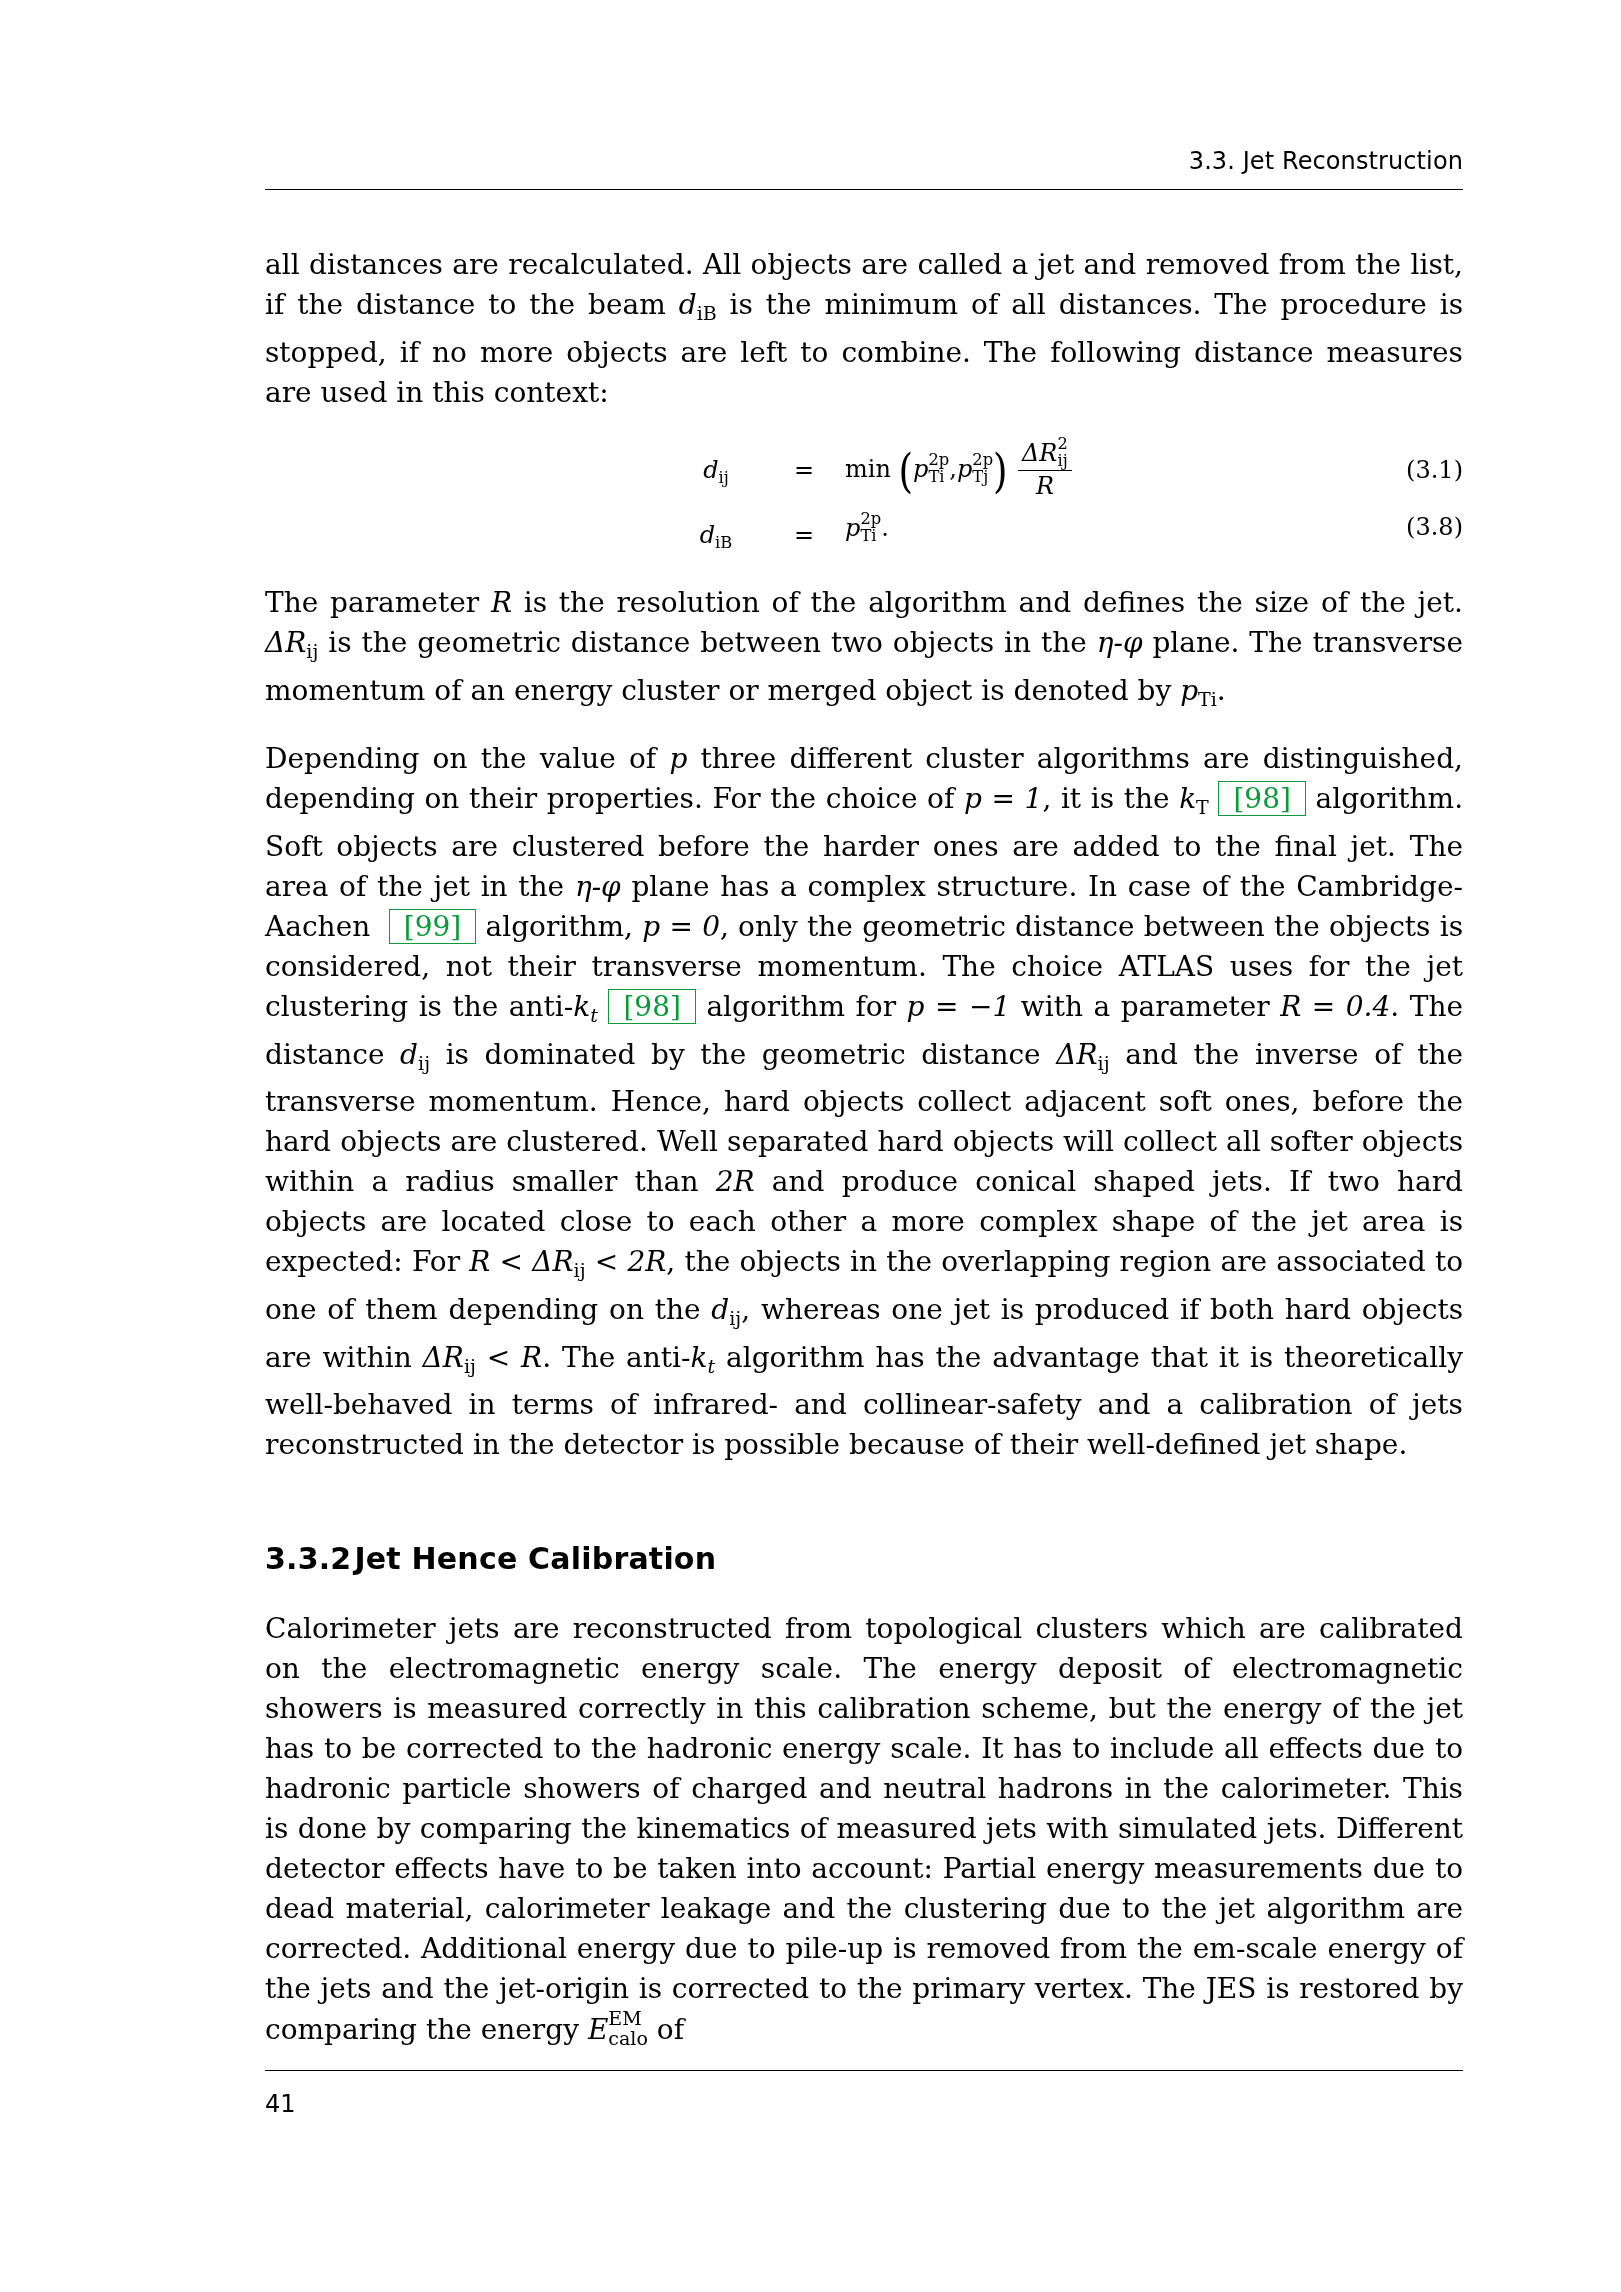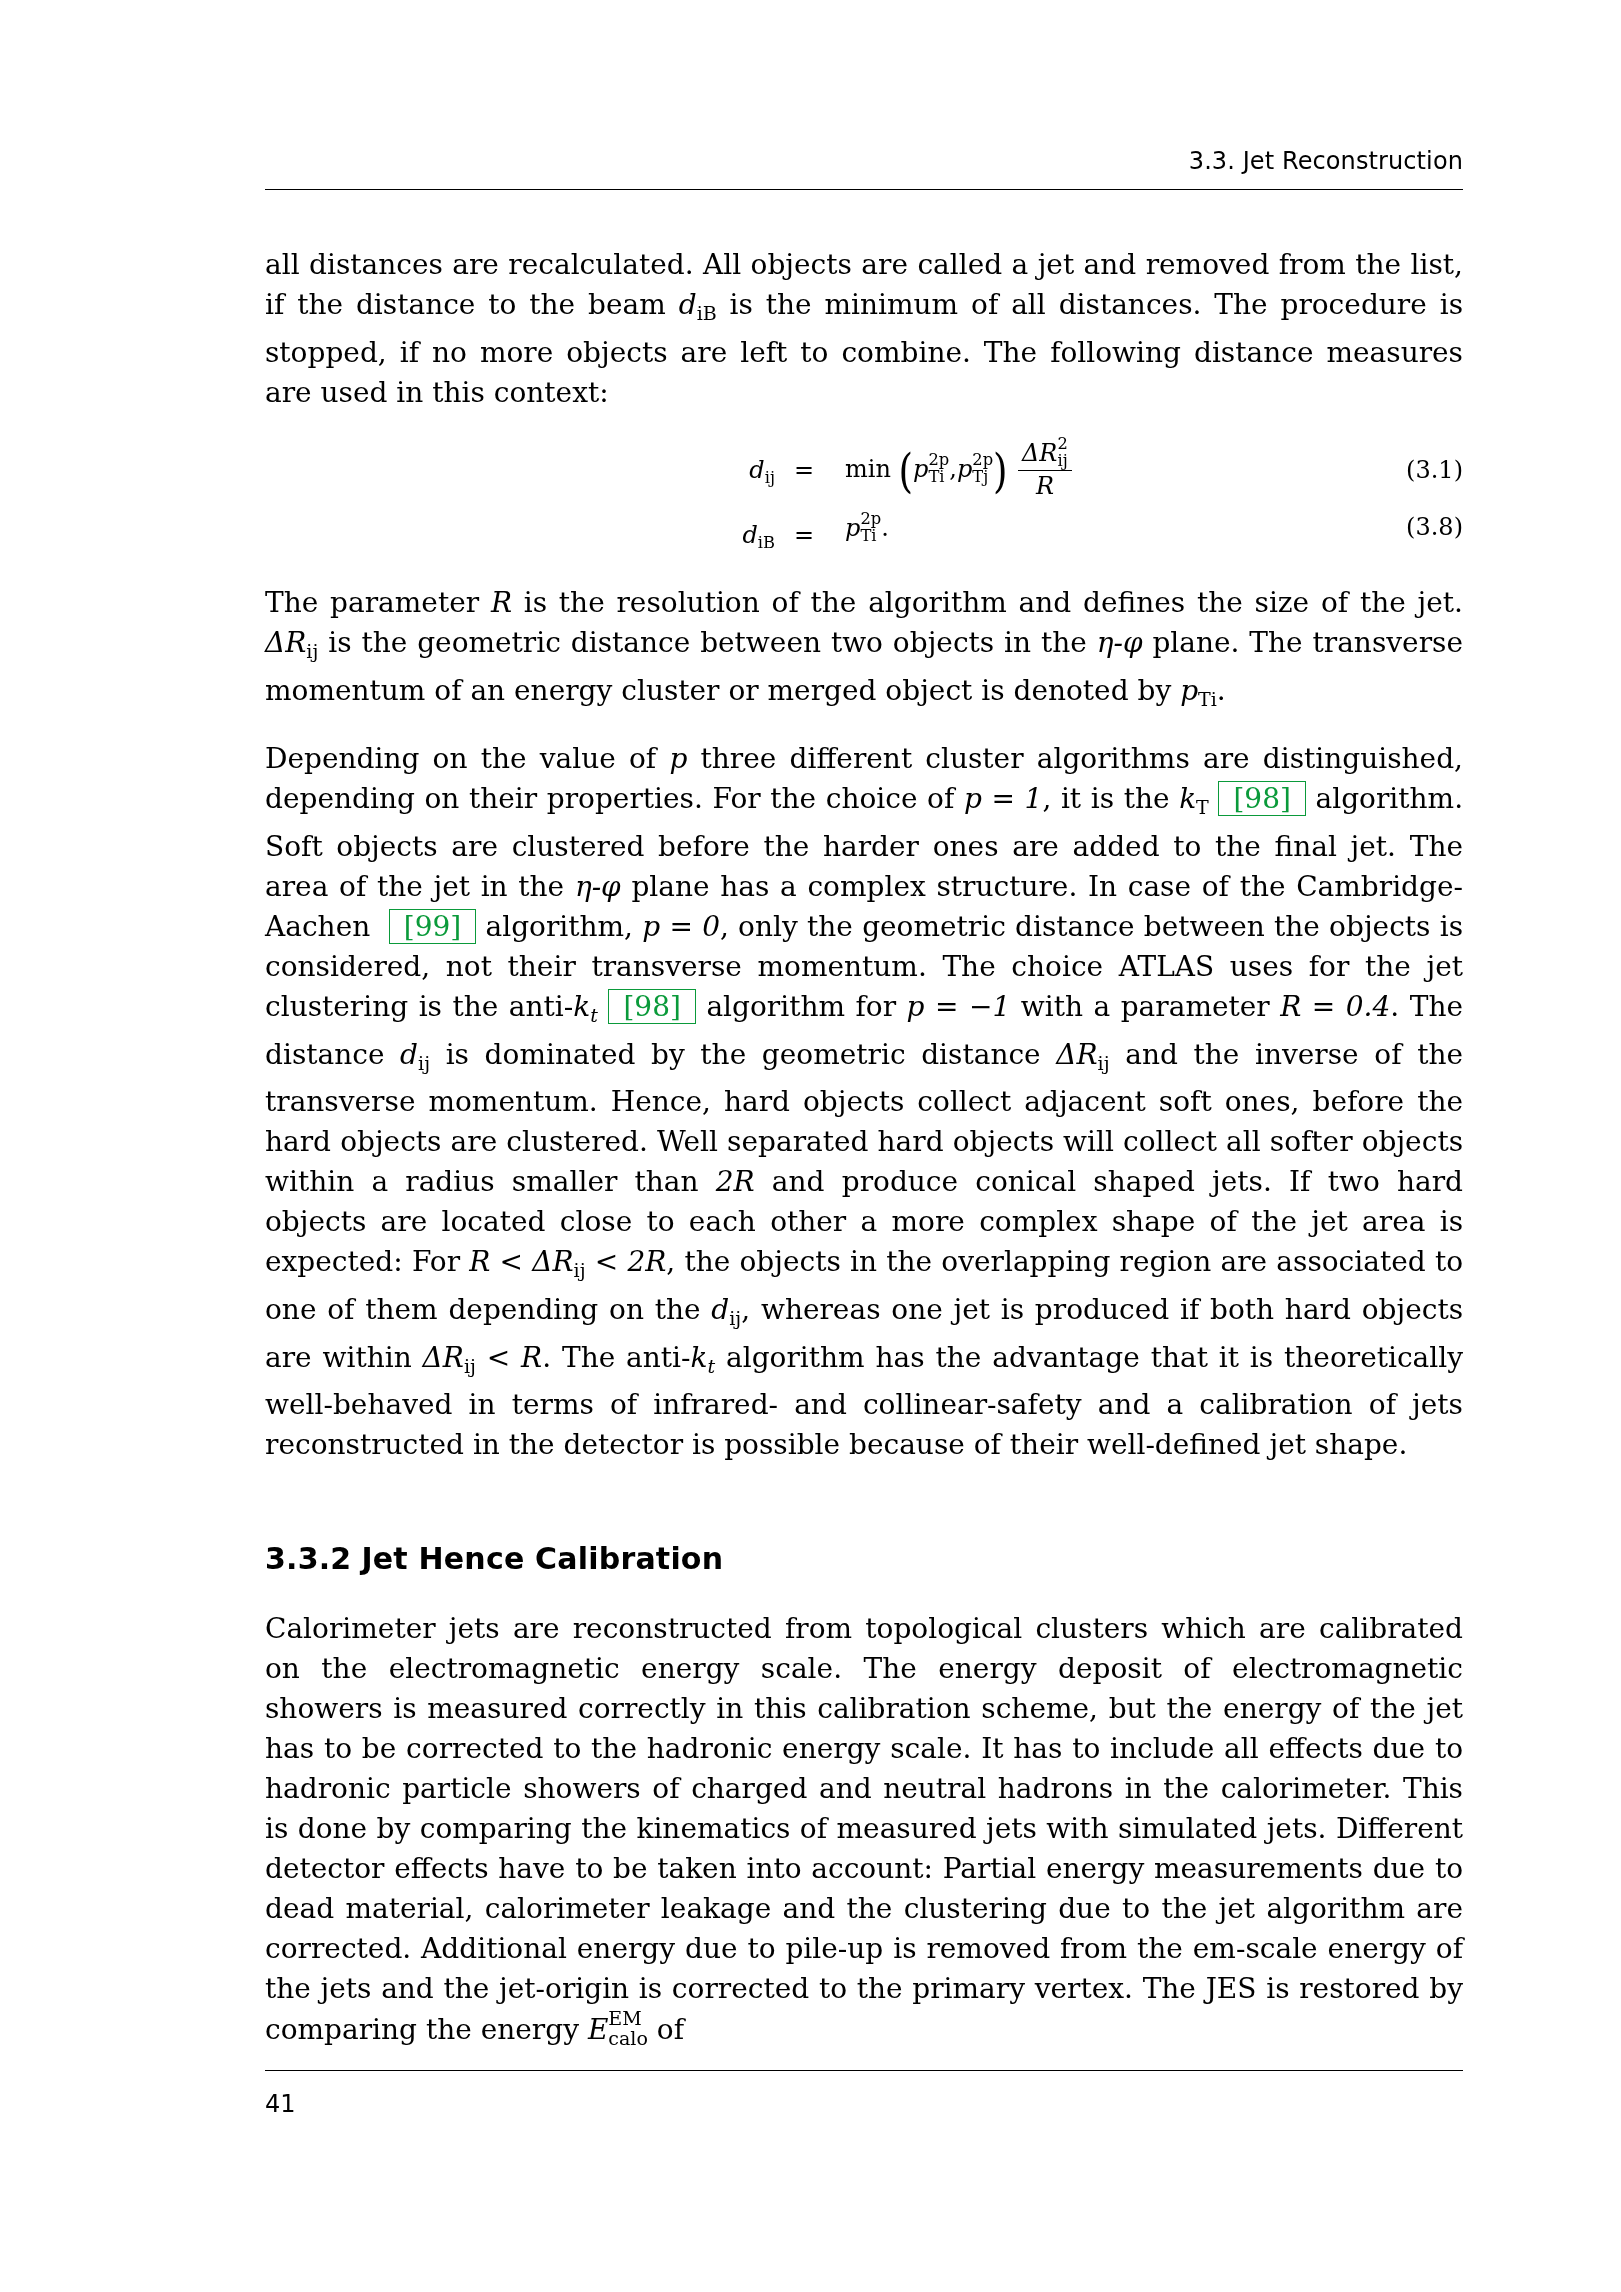--- a/index.html
+++ b/index.html
@@ -79,21 +79,21 @@
   .eqrow {
     position: relative;
     height: 65px;
   }
   .eqrow.second { height: 51px; }
   .eq-lhs {
     position: absolute;
     left: 392px;
     top: 17.6px;
     width: 118px;
-    text-align: right;
+    text-align: center;
   }
   .eq-eqsign {
     position: absolute;
     left: 529px;
     top: 17.6px;
   }
   .eq-rhs {
     position: absolute;
     left: 580px;
     top: 0px;
@@ -152,21 +152,21 @@
     padding: 0 14px;
     text-decoration: none;
   }
   h2.section {
     font-family: "DejaVu Sans", sans-serif;
     font-size: 30px;
     font-weight: bold;
     margin: 76px 0 33px 0;
     letter-spacing: 0.2px;
   }
-  h2.section .num { margin-right: 10px; }
+  h2.section .num { margin-right: 3px; }
   .nobreak { white-space: nowrap; }
 </style>
 </head>
 <body>
 
 <div class="page">
 
   <div class="header">3.3. Jet Reconstruction</div>
   <div class="header-rule"></div>
 

